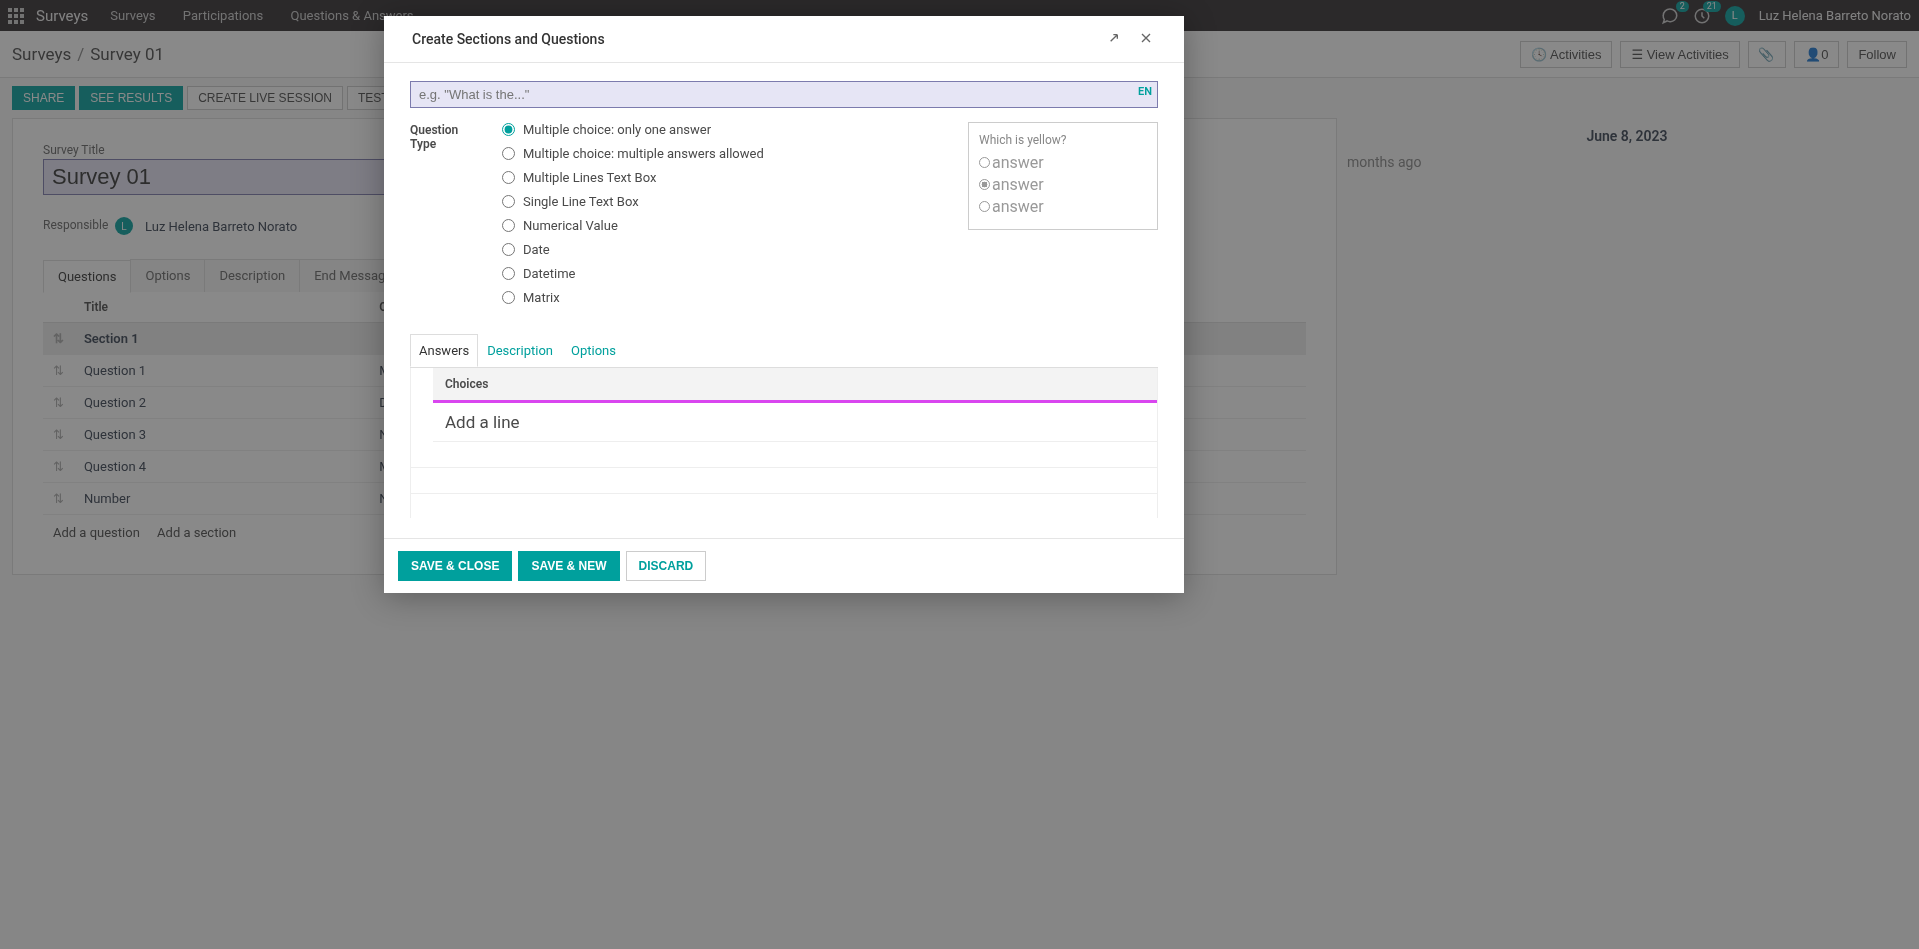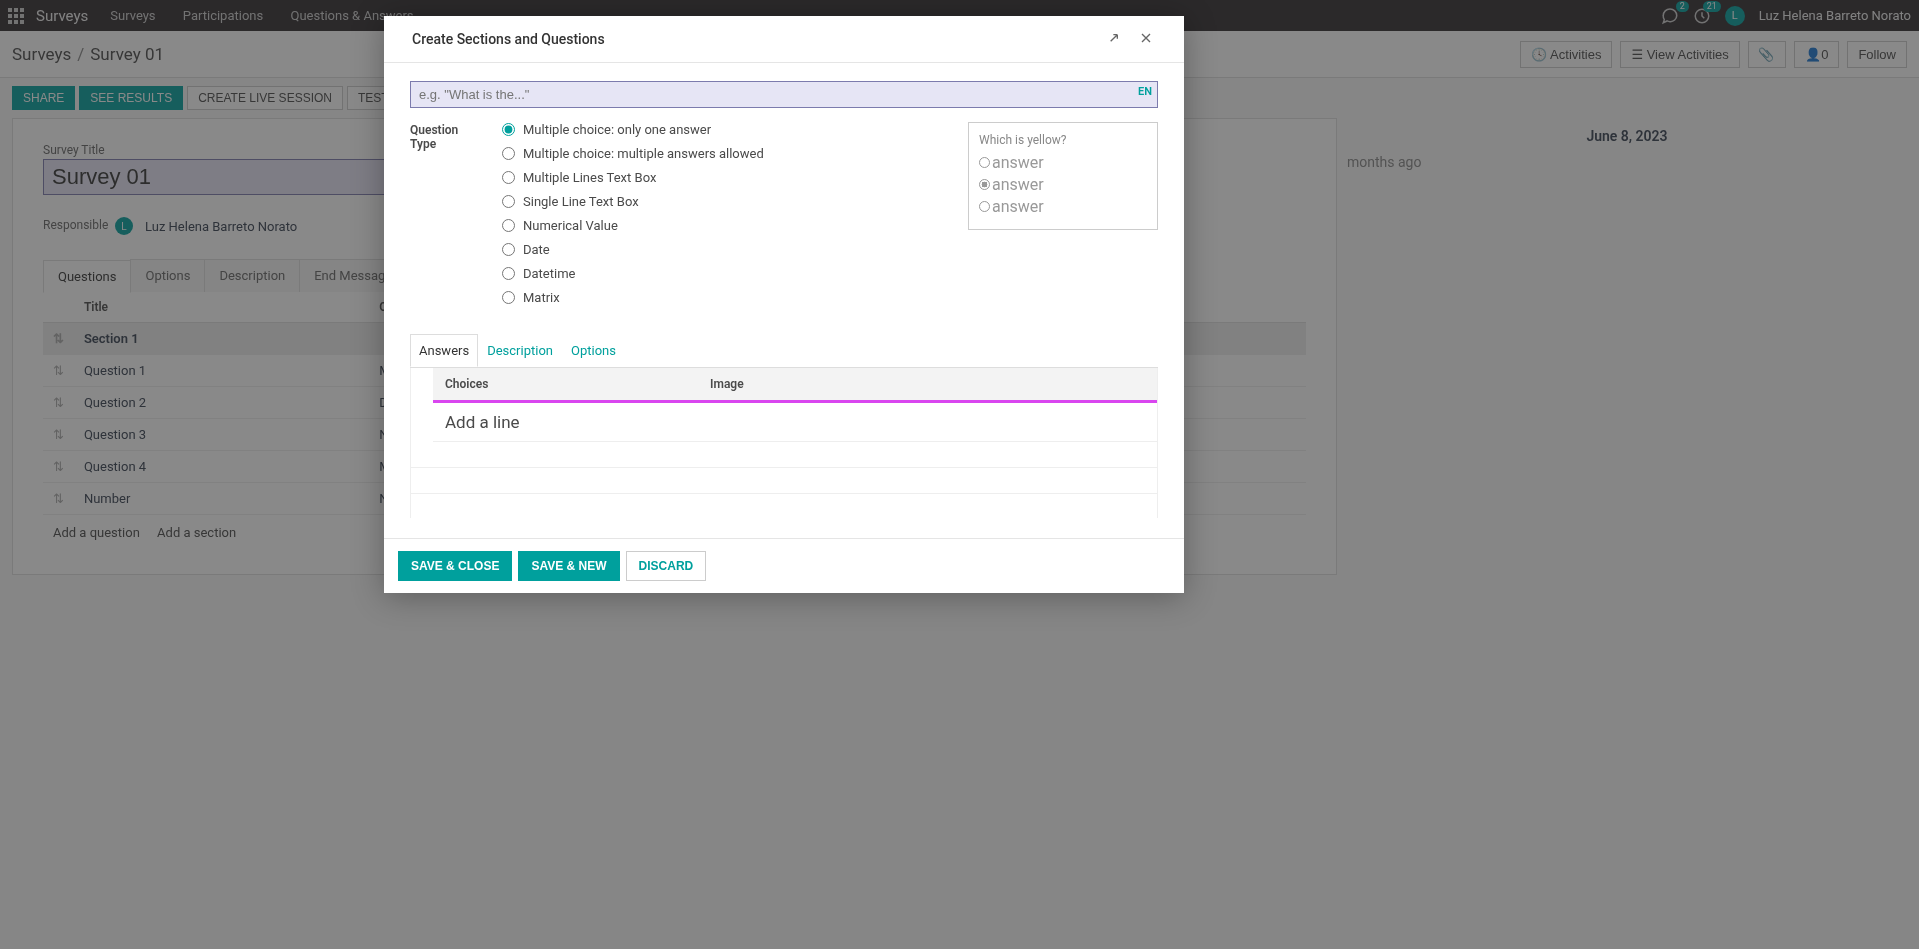--- a/index.html
+++ b/index.html
@@ -294,21 +294,20 @@
 
     <div class="modal-tabs">
       <div class="modal-tab active">Answers</div>
       <div class="modal-tab">Description</div>
       <div class="modal-tab">Options</div>
     </div>
     <div class="choices-wrap">
       <div class="choice-inner">
         <div class="choices-head">
           <div class="col c1">Choices</div>
-          <div class="col c2">Image</div>
         </div>
       </div>
       <div class="addline">Add a line</div>
       <div class="ghost-rows"></div>
       <div class="ghost-rows"></div>
       <div class="ghost-rows2"></div>
     </div>
   </div>
   <div class="modal-footer">
     <button class="m-btn primary">SAVE &amp; CLOSE</button>

